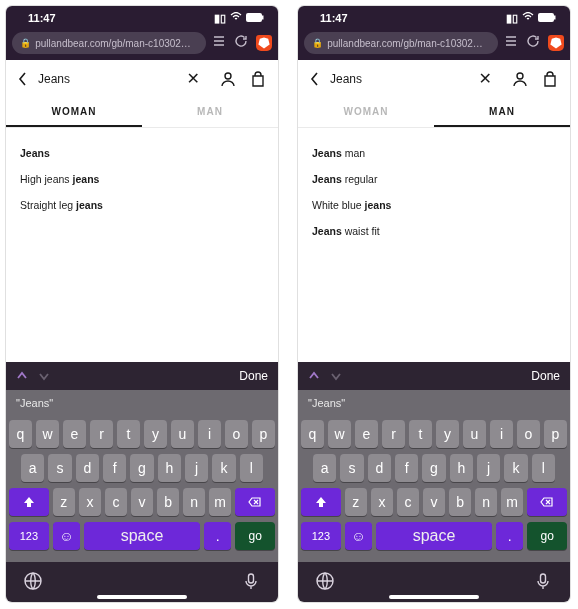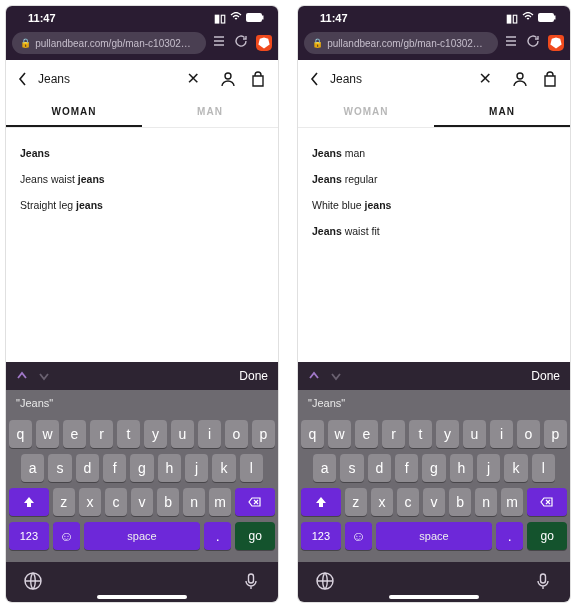--- a/index.html
+++ b/index.html
@@ -143,21 +143,21 @@
     height: 28px;
     flex: 1;
     display: flex;
     align-items: center;
     justify-content: center;
     font-size: 14px;
     box-shadow: 0 1px 0 rgba(0,0,0,0.35);
   }
   .key.dark { background: #6d28d9; }
   .key.go { background: #14532d; font-size: 12px; }
-  .key.space { flex: 3.8; font-size: 11px; color: #eee; }
+  .key.space { flex: 3.8; font-size: 16px; color: #eee; }
   .key.shift svg, .key.del svg { width: 14px; height: 14px; fill: #fff; }
   .krow.r2 { padding: 0 12px; }
   .krow.r3 .key.shift, .krow.r3 .key.del { flex: 1.25; }
 
   .bottombar {
     background: #2d2432;
     height: 40px;
     display: flex;
     align-items: center;
     justify-content: space-between;
@@ -231,21 +231,21 @@
     </div>
   </div>
 
   <div class="tabs">
     <div class="tab active">WOMAN</div>
     <div class="tab">MAN</div>
   </div>
 
   <div class="suggestions">
     <div class="sugg-item"><span></span><b>Jeans</b><span></span></div>
-    <div class="sugg-item"><span>Jeans waist </span><b>jeans</b><span></span></div>
+    <div class="sugg-item"><span>High jeans </span><b>jeans</b><span></span></div>
     <div class="sugg-item"><span>Straight leg </span><b>jeans</b><span></span></div>
   </div>
 
   <div class="kb-toolbar">
     <div class="navarrows">
       <svg viewBox="0 0 12 12">
           <path d="M2 8 L6 3 L10 8" stroke="#a178c9" stroke-width="1.8" fill="none"></path>
         </svg>
       <svg viewBox="0 0 12 12">
           <path d="M2 4 L6 9 L10 4" stroke="#6a6170" stroke-width="1.8" fill="none"></path>

